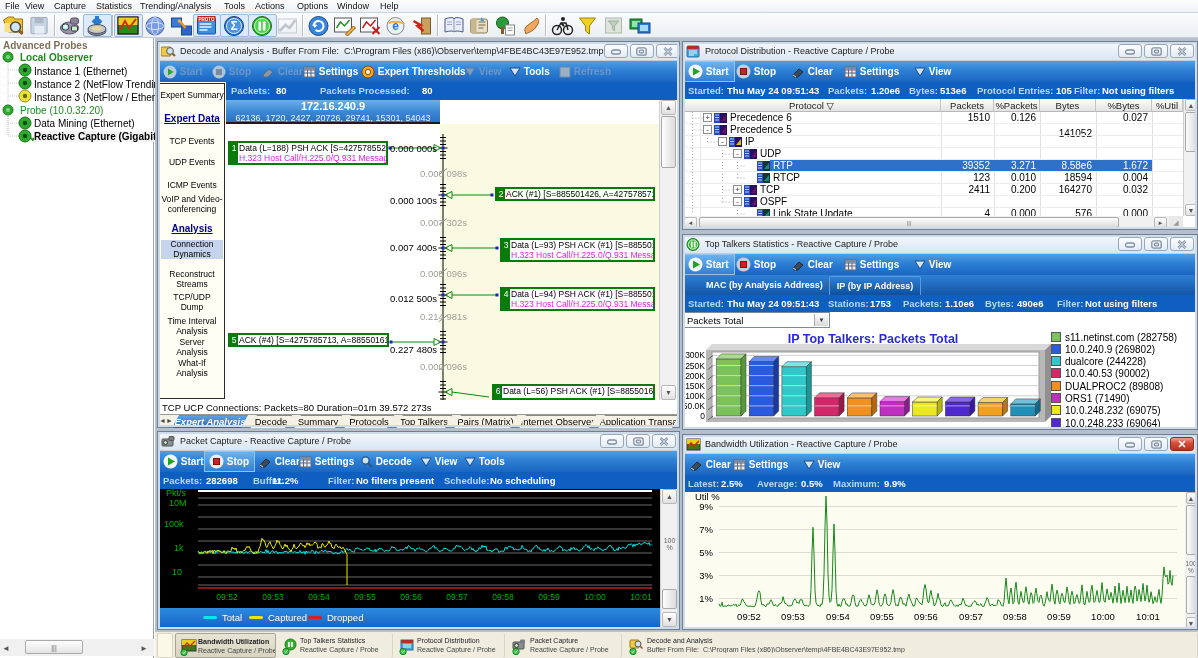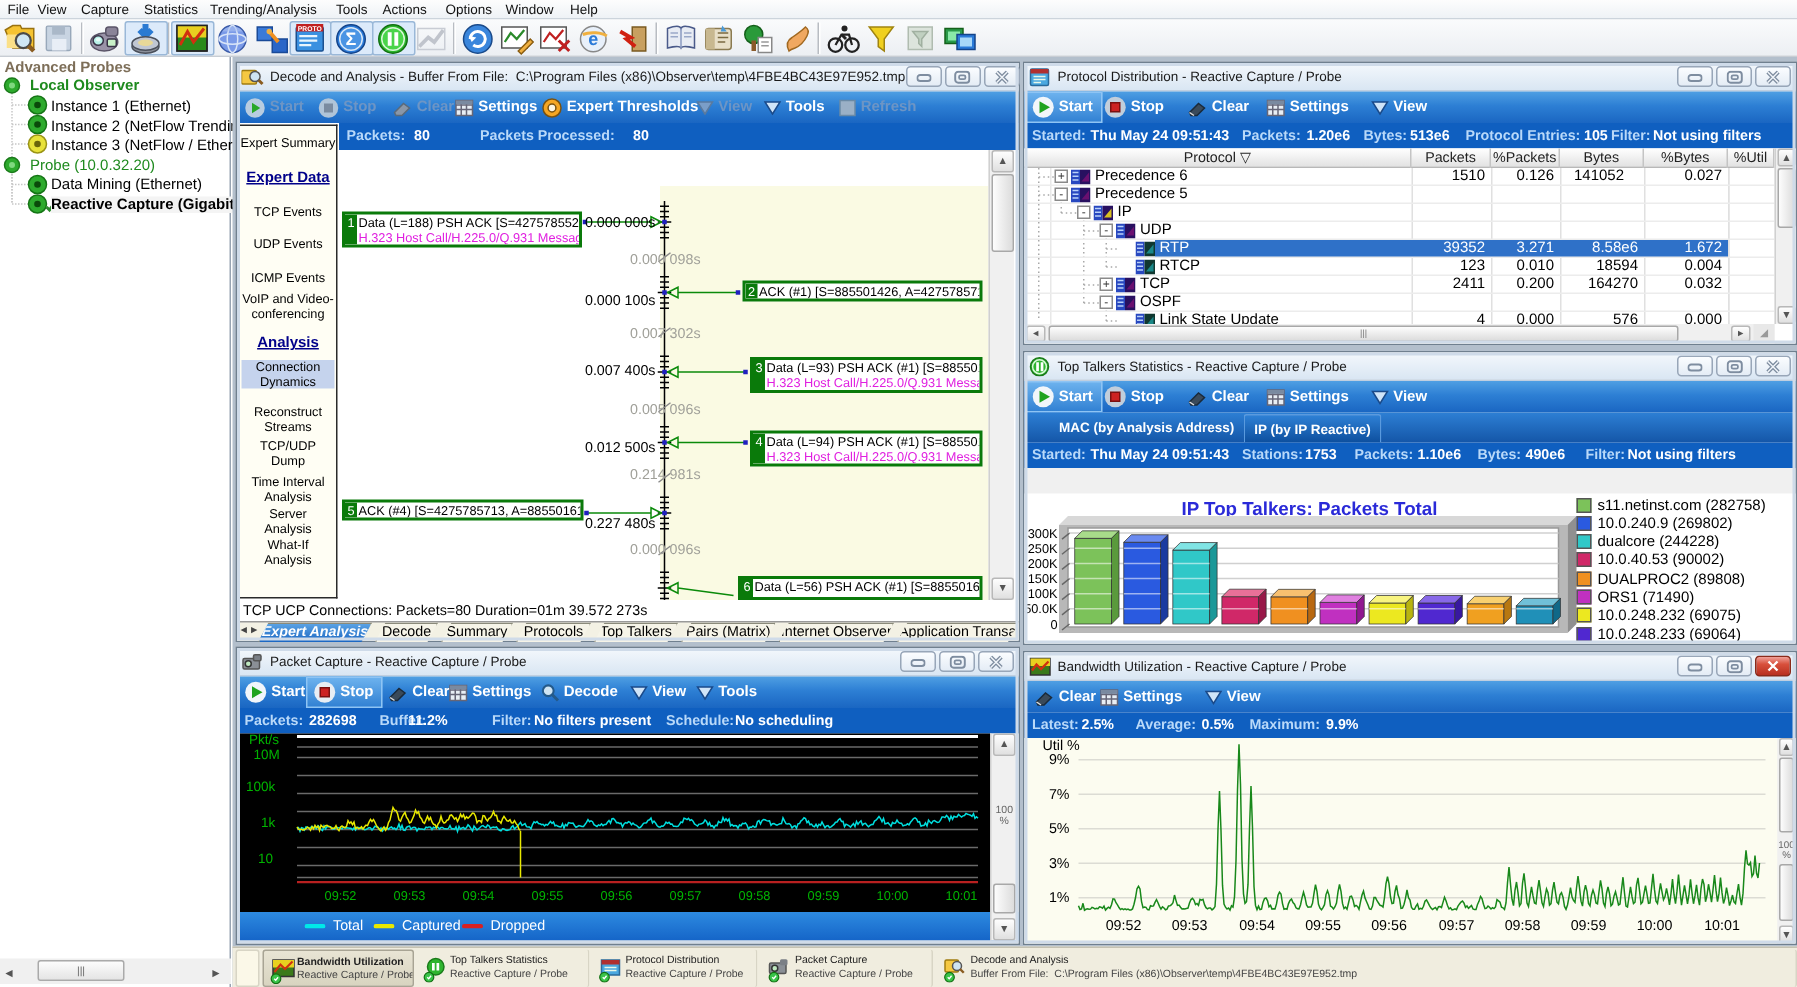--- a/index.html
+++ b/index.html
@@ -310,20 +310,24 @@
         <div style="position:absolute;left:0;top:233px;width:66px">Time Interval<br>Analysis</div>
         <div style="position:absolute;left:0;top:254px;width:66px">Server<br>Analysis</div>
         <div style="position:absolute;left:0;top:275px;width:66px">What-If<br>Analysis</div>
       </div>
       <div id="dmain" style="position:absolute;left:68px;top:0;width:453px;height:318px">
         <div class="wstat" style="position:absolute;left:0;top:0;width:453px;height:18px">
             <span class="lbl" style="left:5px">Packets:</span>
             <span style="left:50px">80</span>
             <span class="lbl" style="left:94px">Packets Processed:</span>
             <span style="left:196px">80</span>
+          </div>
+        <div class="hdrbox" style="position:absolute;left:0px;top:18px;width:214px;height:24px">
+          <div class="h1">172.16.240.9</div>
+            <div class="h2">62136, 1720, 2427, 20726, 29741, 15301, 54043</div>
           </div>
         <div id="diag" style="position:absolute;left:0;top:42px;width:433px;height:276px;background:#fff">
           <div style="position:absolute;left:214px;top:0;width:219px;height:276px;background:#fafae3"></div>
           <svg id="diagsvg" width="433" height="276" style="position:absolute;left:0;top:0">
               <line x1="217" y1="10" x2="217" y2="276" stroke="#000" stroke-width="1"></line>
               <line x1="214.0" y1="13.5" x2="220.0" y2="13.5" stroke="#000" stroke-width="1"></line>
               <line x1="214.0" y1="17.0" x2="220.0" y2="17.0" stroke="#000" stroke-width="1"></line>
               <line x1="214.0" y1="20.5" x2="220.0" y2="20.5" stroke="#000" stroke-width="1"></line>
               <line x1="212.5" y1="24.0" x2="221.5" y2="24.0" stroke="#000" stroke-width="1"></line>
               <line x1="214.0" y1="27.5" x2="220.0" y2="27.5" stroke="#000" stroke-width="1"></line>
@@ -554,21 +558,21 @@
           <div style="position:absolute;left:20px;top:1px;width:9px;height:9px;border:1px solid #8a8a8a;background:#fff;font-size:8px;line-height:7px;text-align:center;color:#333">+</div>
           <svg style="position:absolute;left:31px;top:1px" width="13" height="10">
             <rect x="0" y="0" width="6" height="10" fill="#2848c0"></rect>
             <path d="M1 2 h4 M1 4.5 h4 M1 7 h4" stroke="#b8d0f8"></path>
             <rect x="6" y="0" width="7" height="10" fill="#281060"></rect>
             <path d="M7 8 L12 2 L12 8 Z" fill="#6a1070"></path>
           </svg>
           <div style="position:absolute;left:47px;top:0px;font-size:10px;color:#000;white-space:nowrap">Precedence 6</div>
           <div style="position:absolute;left:258px;top:0px;width:49px;text-align:right;font-size:10px;color:#000">1510</div>
           <div style="position:absolute;left:311px;top:0px;width:42px;text-align:right;font-size:10px;color:#000">0.126</div>
-          <div style="position:absolute;left:357px;top:0px;width:52px;text-align:center;font-size:10px;color:#000">141052</div>
+          <div style="position:absolute;left:357px;top:16px;width:52px;text-align:right;font-size:10px;color:#000">141052</div>
           <div style="position:absolute;left:413px;top:0px;width:52px;text-align:right;font-size:10px;color:#000">0.027</div>
           <div style="position:absolute;left:0;top:23px;width:500px;height:1px;background:#ececec"></div>
           <div style="position:absolute;left:20px;top:13px;width:9px;height:9px;border:1px solid #8a8a8a;background:#fff;font-size:8px;line-height:7px;text-align:center;color:#333">-</div>
           <svg style="position:absolute;left:31px;top:13px" width="13" height="10">
             <rect x="0" y="0" width="6" height="10" fill="#2848c0"></rect>
             <path d="M1 2 h4 M1 4.5 h4 M1 7 h4" stroke="#b8d0f8"></path>
             <rect x="6" y="0" width="7" height="10" fill="#281060"></rect>
             <path d="M7 8 L12 2 L12 8 Z" fill="#6a1070"></path>
           </svg>
           <div style="position:absolute;left:47px;top:12px;font-size:10px;color:#000;white-space:nowrap">Precedence 5</div>
@@ -708,33 +712,38 @@
             <rect x="1" y="1" width="11" height="10" fill="#e8eef4" stroke="#667"></rect>
             <path d="M1 4 H12 M1 7 H12 M4.5 1 V11 M8 1 V11" stroke="#667"></path>
             <rect x="1" y="1" width="11" height="2.6" fill="#7a8aa0"></rect>
           </svg>&nbsp;Settings</span>
       <span class="it" style="left:228px"><svg class="ici" width="12" height="10">
             <path d="M1 1 L11 1 L6 9 Z" fill="#cfe4f8" stroke="#1a4a8a"></path>
           </svg>&nbsp;View</span>
     </div>
     <div style="position:relative;height:20px;background:linear-gradient(#2d7fd4,#1456a8);color:#fff;font-size:9.5px;font-weight:bold">
       <span style="position:absolute;left:23px;top:5px;font-size:9px">MAC (by Analysis Address)</span>
-      <div style="position:absolute;left:146px;top:1px;width:92px;height:19px;background:linear-gradient(#2e80d5,#0d4f9e);border:1px solid #5a9ade;border-bottom:none;border-radius:2px 2px 0 0;text-align:center;line-height:18px;font-size:9px">IP (by IP Reactive)</div>
+      <div style="position:absolute;left:146px;top:1px;width:92px;height:19px;background:linear-gradient(#2e80d5,#0d4f9e);border:1px solid #5a9ade;border-bottom:none;border-radius:2px 2px 0 0;text-align:center;line-height:18px;font-size:9px">IP (by IP Address)</div>
     </div>
     <div class="wstat">
       <span class="lbl" style="left:5px">Started:</span>
         <span style="left:44px">Thu May 24 09:51:43</span>
       <span class="lbl" style="left:145px">Stations:</span>
         <span style="left:187px">1753</span>
       <span class="lbl" style="left:220px">Packets:</span>
         <span style="left:262px">1.10e6</span>
       <span class="lbl" style="left:302px">Bytes:</span>
         <span style="left:334px">490e6</span>
       <span class="lbl" style="left:374px">Filter:</span>
         <span style="left:402px">Not using filters</span>
+    </div>
+    <div style="position:absolute;left:0;top:77px;width:514px;height:17px;background:#fff">
+      <div style="position:absolute;left:0;top:0;width:147px;height:16px;border:1px solid #7a8a9a;background:#fff;font-size:9.5px;color:#000;line-height:15px;padding-left:3px">Packets Total
+        <div style="position:absolute;right:1px;top:1px;width:14px;height:12px;background:linear-gradient(#fdfdfd,#d8d8d8);border-left:1px solid #aaa;text-align:center;font-size:6px;line-height:12px;color:#333">▼</div>
+      </div>
     </div>
     <div id="talkchart" style="position:absolute;left:0;top:94px;width:514px;height:100px;background:#fff">
         <div style="position:absolute;left:0;top:3px;width:380px;text-align:center;font-size:12.5px;font-weight:bold;color:#2a2ad8">IP Top Talkers: Packets Total</div>
         <svg width="514" height="100" style="position:absolute;left:0;top:0">
           <rect x="23" y="21" width="339" height="72" fill="#b8b8b8"></rect>
           <polygon points="23,21 29,15 368,15 362,21" fill="#d8d8d8"></polygon>
           <polygon points="362,21 368,15 368,87 362,93" fill="#909090"></polygon>
           <rect x="29" y="23" width="327" height="66" fill="#fff" stroke="#999"></rect>
           <line x1="29" y1="76.9" x2="356" y2="76.9" stroke="#d0d0d0"></line>
           <line x1="29" y1="66.8" x2="356" y2="66.8" stroke="#d0d0d0"></line>

